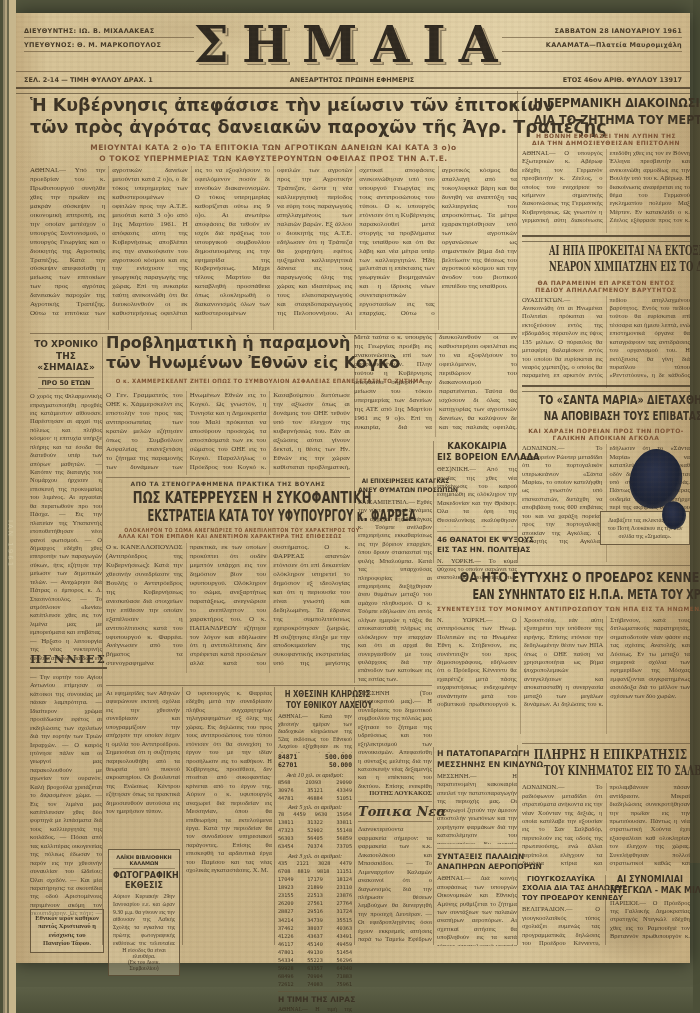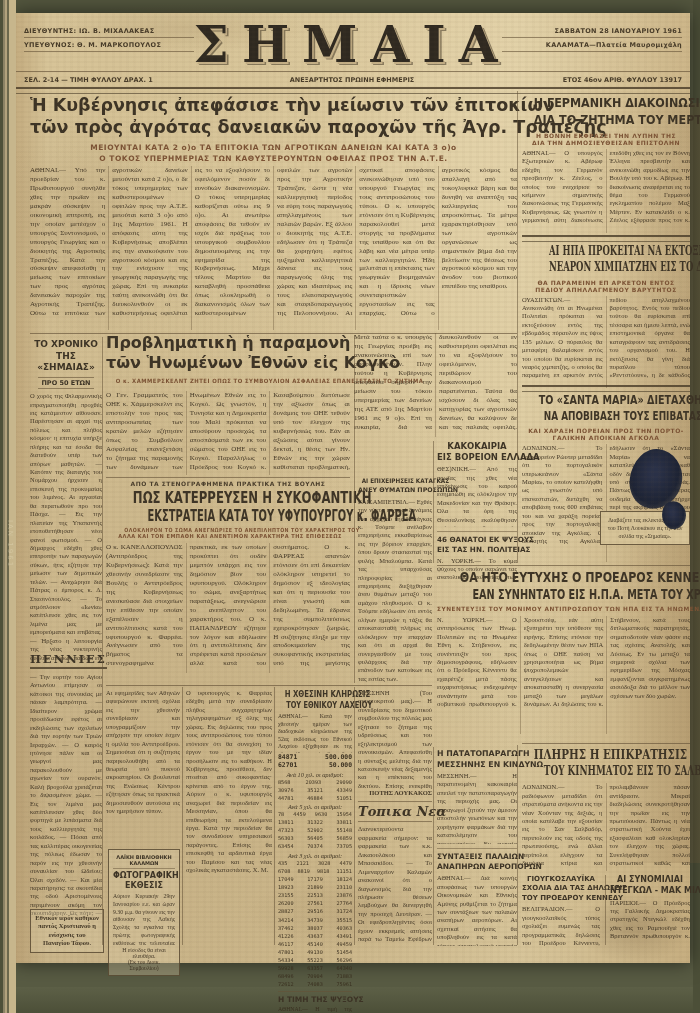--- a/index.html
+++ b/index.html
@@ -185,21 +185,21 @@
       <div class="prow">
         <span>62701</span>
         <span>50.000</span>
       </div>
       <div class="slabel" style="margin-top:2px">Ανά 10 χιλ. οι αριθμοί:</div>
       <div class="nums" style="height:25px">8568 20393 29090 30976 35121 43349 44781 46884 51051 61517</div>
       <div class="slabel">Ανά 5 χιλ. οι αριθμοί:</div>
       <div class="nums" style="height:42px">78 4459 9630 15954 13811 31322 33811 47323 52902 55148 56303 56405 56859 63454 70374 73705 81359 83032 86715 86273</div>
       <div class="slabel">Ανά 3 χιλ. οι αριθμοί:</div>
       <div class="nums" style="height:128px">435 2121 3028 4479 6708 8819 9818 11151 17049 17179 18124 18923 21899 23110 23155 22513 23876 26200 27561 27764 28827 29516 31724 34214 34739 35515 37462 38037 40363 41226 43637 43491 46117 45140 49459 47801 49130 51454 54334 55223 56296 59928 63357 64340 68496 70904 71883 72612 74083 75961 76238 77558 79172 79202 82591 82011 84569 89134 89638 90671 90719</div>
-      <div class="hd" style="font-size:7.5px;border-top:1px solid rgba(100,82,55,.6);margin-top:4px;padding-top:3px">Η ΤΙΜΗ ΤΗΣ ΨΥΞΟΥΣ</div>
+      <div class="hd" style="font-size:7.5px;border-top:1px solid rgba(100,82,55,.6);margin-top:4px;padding-top:3px">Η ΤΙΜΗ ΤΗΣ ΛΙΡΑΣ</div>
       <div class="body" style="font-size:5.8px;line-height:1.3;height:28px;margin-top:2px">ΑΘΗΝΑΙ.— Η τιμή της χρυσής λίρας εις το Χρηματιστήριον Αθηνών έκλεισε χθες εις τας 300.10.</div>
     </div>
 
     <div class="abs" style="left:344px;top:676px;width:74px">
       <div class="body b65" style="height:100px">ΜΕΣΣΗΝΗ (Του ανταποκριτού μας).— Η συνεδρίασις του δημοτικού συμβουλίου της πόλεώς μας εξήτασε το ζήτημα της υδρεύσεως και του εξηλεκτρισμού των συνοικισμών. Απεφασίσθη η σύνταξις μελέτης διά την κατασκευήν νέας δεξαμενής και η επέκτασις του δικτύου. Επίσης ενεκρίθη πίστωσις διά την επισκευήν των αγροτικών οδών, αι οποίαι κατέστησαν αδιάβατοι εκ των βροχών. Τέλος απεφασίσθη το γεύμα προς τους εκδρομείς επισκέπτας· το γεύμα θα γίνη εις το δημαρχείον.</div>
       <div class="body b65 byline">ΠΟΤΗΣ ΛΟΥΚΑΚΟΣ</div>
       <div class="topika-hd" style="border-top:1px solid rgba(100,82,55,.6);border-bottom:1px solid rgba(100,82,55,.6);margin-top:4px;padding:2px 0">Τοπικα Νεα</div>
       <div class="body b65" style="height:120px;margin-top:3px">Διανυκτερεύοντα φαρμακεία σήμερον: τα φαρμακεία των κ.κ. Δικαιουλάκου και Μπασακίδου. — Το Λιμεναρχείον Καλαμών ανακοινοί ότι ο διαγωνισμός διά την πλήρωσιν θέσεων λεμβούχων θα διενεργηθή την προσεχή Δευτέραν. — Οι εφεδροπληγέντες όσοι έχουν εκκρεμείς αιτήσεις παρά τω Ταμείω Εφέδρων καλούνται να προσέλθουν μέχρι τέλους του μηνός. — Αφίχθησαν εξ Αθηνών οι επιθεωρηταί των δημοτικών σχολείων διά την διενέργειαν των εξετάσεων. — Πλουσία λαχειοφόρος αγορά διωργανώθη υπό του Συλλόγου Κυριών υπέρ των απόρων μαθητών (Γραφείον Γραμματείας). — Υπό της αστυνομίας συνελήφθησαν και παρεπέμφθησαν επί ψευδορκία δύο κάτοικοι του χωρίου Σπερχογείας.</div>
     </div>
 

